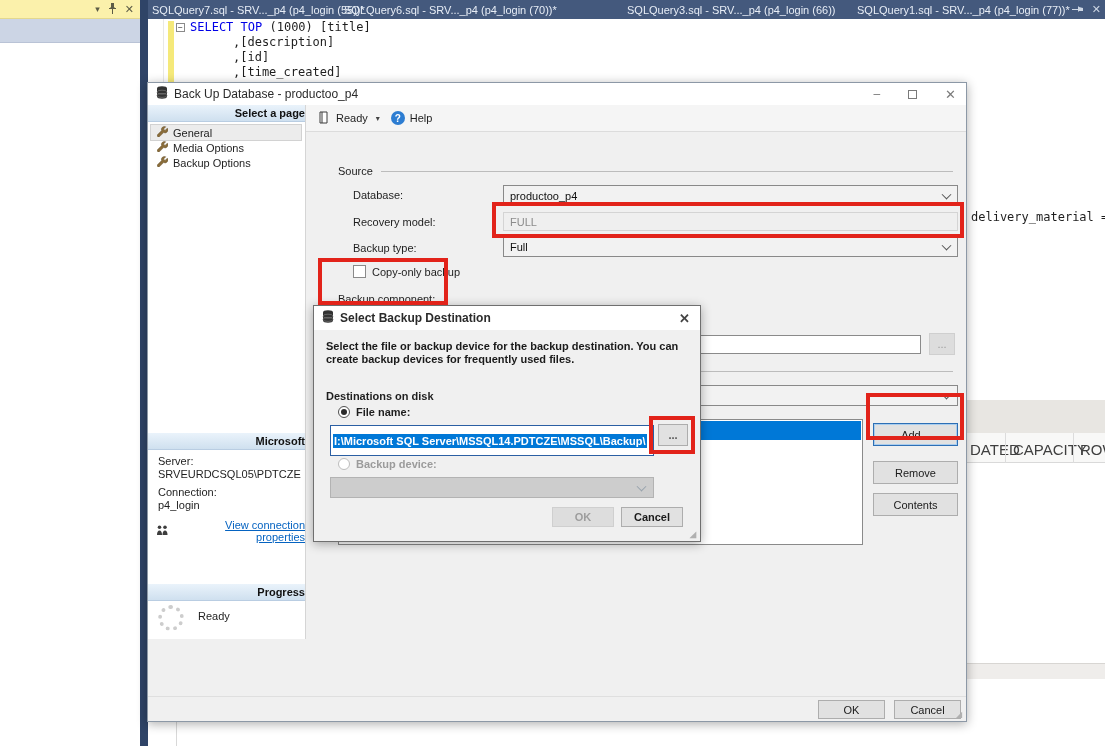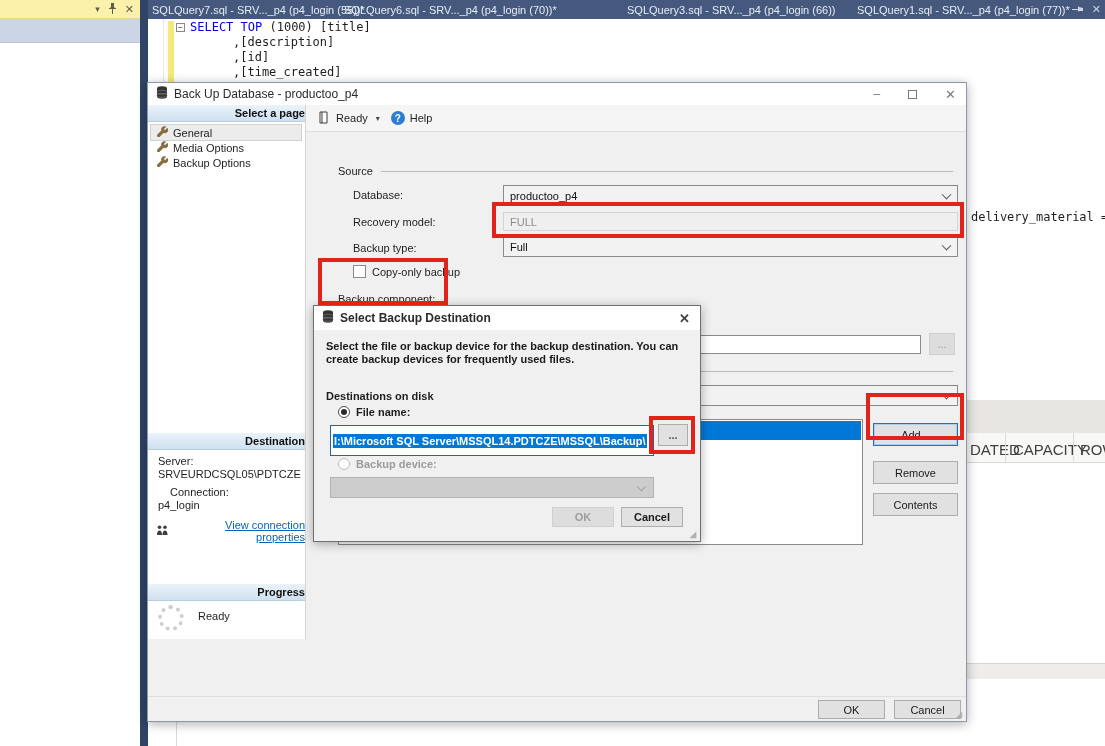--- a/index.html
+++ b/index.html
@@ -175,24 +175,24 @@
             </svg></span>
         <span>Media Options</span>
       </div>
       <div class="page-item" style="margin-left:3px;">
         <span><svg width="11" height="11" viewBox="0 0 11 11">
               <path d="M10.2 2.2 8 4.4 6.6 3 8.8.8A3 3 0 0 0 4.6 4.6L.6 8.6a1.4 1.4 0 1 0 2 2l4-4a3 3 0 0 0 3.8-4.4z" fill="#8a6d3b" stroke="#5e4a28" stroke-width=".4"></path>
             </svg></span>
         <span>Backup Options</span>
       </div>
 
-      <div class="side-hdr" style="position:absolute; top:328px; left:0; right:0;">Destination</div>
+      <div class="side-hdr" style="position:absolute; top:328px; left:0; right:0;">Microsoft</div>
       <div class="abs" style="left:10px; top:350px;">Server:</div>
       <div class="abs" style="left:10px; top:363px;">SRVEURDCSQL05\PDTCZE</div>
-      <div class="abs" style="left:10px; top:381px;margin-left:12px;">Connection:</div>
+      <div class="abs" style="left:10px; top:381px;">Connection:</div>
       <div class="abs" style="left:10px; top:394px;">p4_login</div>
       <div class="abs" style="left:8px; top:414px; display:flex; align-items:center; gap:5px;">
         <span>
           <svg width="13" height="11" viewBox="0 0 13 11">
               <circle cx="3.5" cy="2.2" r="1.8" fill="#3d3d3d"></circle>
               <path d="M1 10c0-3 1-4.5 2.5-4.5S6 7 6 10z" fill="#3d3d3d"></path>
               <circle cx="9" cy="2.2" r="1.8" fill="#3d3d3d"></circle>
               <path d="M6.5 10c0-3 1-4.5 2.5-4.5s2.5 1.5 2.5 4.5z" fill="#3d3d3d"></path>
             </svg>
         </span>

